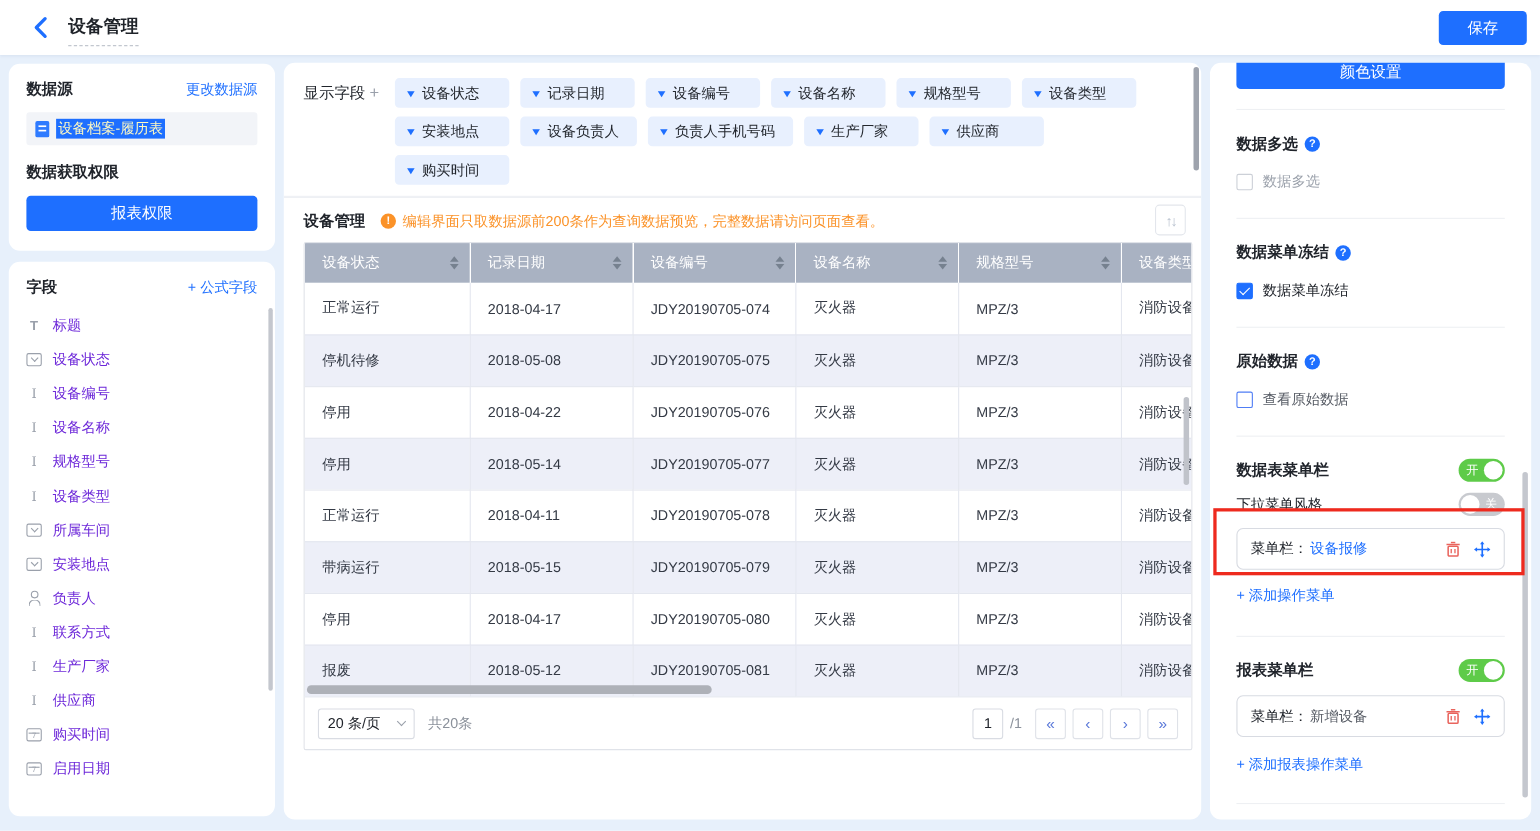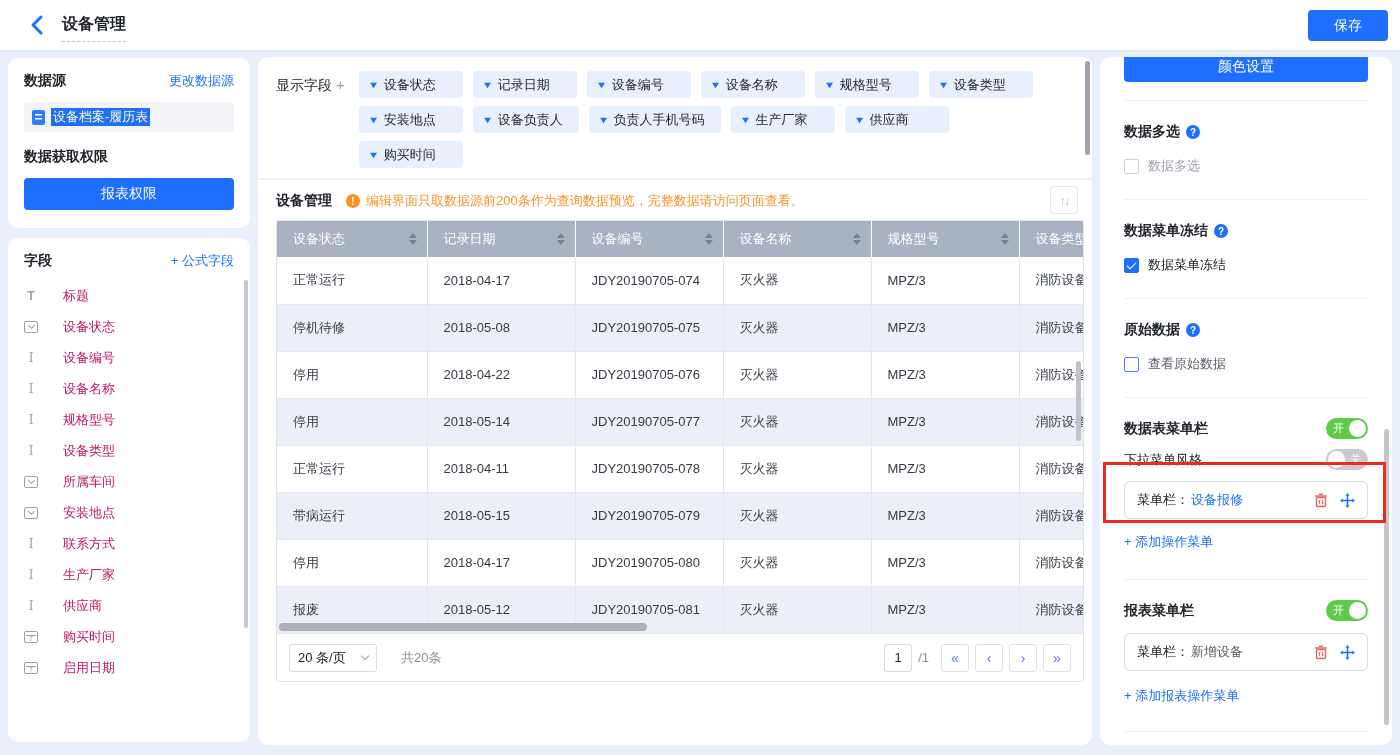--- a/index.html
+++ b/index.html
@@ -29,21 +29,21 @@
   .doc-icon { width:13px; height:15px; border-radius:2px; flex:0 0 13px;
     background:linear-gradient(#fff,#fff) 3px 4px/7px 1.5px no-repeat,
                linear-gradient(#fff,#fff) 3px 8px/7px 1.5px no-repeat,#2f7bff; }
   .ds-name { font-size:13px; background:var(--accent); color:#fef9c3; padding:0 2px; }
   .perm-head { margin-top:16px; }
   .perm-btn { margin-top:12px; width:100%; height:32px; background:var(--accent); color:#fff;
     border:none; border-radius:4px; font-size:14px; cursor:pointer; }
 
   .card-fields { left:8px; top:238px; width:242px; height:504px; padding:14px 16px; overflow:hidden; }
   .fields-list { margin-top:10px; }
-  .field-item { display:flex; align-items:center; gap:25px; height:31px; font-size:13px; color:#be185d; cursor:grab; }
+  .field-item { display:flex; align-items:center; gap:10px; height:31px; font-size:13px; color:#6d28d9; cursor:grab; }
   .fi { width:14px; height:14px; flex:0 0 14px; display:flex; align-items:center; justify-content:center;
     color:#9aa0ab; position:relative; }
   .fi-title::before { content:"T"; font-size:12px; font-weight:bold; color:#9aa0ab; }
   .fi-text::before { content:"I"; font-family:"DejaVu Serif",serif; font-size:12px; color:#9aa0ab; }
   .fi-select { border:1.2px solid #9aa0ab; border-radius:2px; width:12px; height:12px; }
   .fi-select::after { content:""; width:4px; height:4px; border-right:1.2px solid #9aa0ab;
     border-bottom:1.2px solid #9aa0ab; transform:rotate(45deg); margin-top:-2px; }
   .fi-person::before { content:""; position:absolute; top:0; left:4px; width:5px; height:5px;
     border:1.2px solid #9aa0ab; border-radius:50%; }
   .fi-person::after { content:""; position:absolute; bottom:0; left:2px; width:9px; height:5px;
@@ -90,21 +90,21 @@
     border-bottom:5px solid #76818f; }
   .tri-down { width:0; height:0; border-left:4px solid transparent; border-right:4px solid transparent;
     border-top:5px solid #76818f; }
   td { font-size:13px; color:#343a45; height:47px; padding:0 10px 0 16px; border-right:1px solid #e4e7ef;
     border-bottom:1px solid #e4e7ef; background:#fff; white-space:nowrap; }
   tr.alt td { background:#edeff8; }
   .hscroll { position:absolute; left:2px; bottom:50px; width:368px; height:8px; border-radius:4px; background:#aeb1b8; }
   .table-inner-vscroll { position:absolute; right:2px; top:140px; width:5px; height:80px; border-radius:3px; background:#c0c3ca; }
 
   .pagination { height:48px; border-top:1px solid #e4e7ef; display:flex; align-items:center;
-    padding:0 12px; gap:24px; background:#fff; }
+    padding:0 12px; gap:12px; background:#fff; }
   .psize { width:88px; height:28px; border:1px solid #d9dce3; border-radius:3px; display:flex;
     align-items:center; justify-content:space-between; padding:0 8px; font-size:13px; color:#20242b; cursor:pointer; }
   .chev { width:6px; height:6px; border-right:1.4px solid #9aa0ab; border-bottom:1.4px solid #9aa0ab;
     transform:rotate(45deg); margin-top:-3px; }
   .ptotal { font-size:13px; color:#8b919b; }
   .pright { margin-left:auto; display:flex; align-items:center; gap:6px; }
   .pcur { width:28px; height:28px; border:1px solid #d9dce3; border-radius:3px; font-size:13px; color:#20242b;
     display:flex; align-items:center; justify-content:center; }
   .pof { font-size:13px; color:#8b919b; margin-right:6px; }
   .pnav { width:28px; height:28px; border:1px solid #dfe2e8; border-radius:3px; background:#fff;
@@ -205,20 +205,24 @@
         <span class="fi fi-text"></span>
         <span>设备类型</span>
       </div>
       <div class="field-item">
         <span class="fi fi-select"></span>
         <span>所属车间</span>
       </div>
       <div class="field-item">
         <span class="fi fi-select"></span>
         <span>安装地点</span>
+      </div>
+      <div class="field-item">
+        <span class="fi fi-person"></span>
+        <span>负责人</span>
       </div>
       <div class="field-item">
         <span class="fi fi-text"></span>
         <span>联系方式</span>
       </div>
       <div class="field-item">
         <span class="fi fi-text"></span>
         <span>生产厂家</span>
       </div>
       <div class="field-item">

